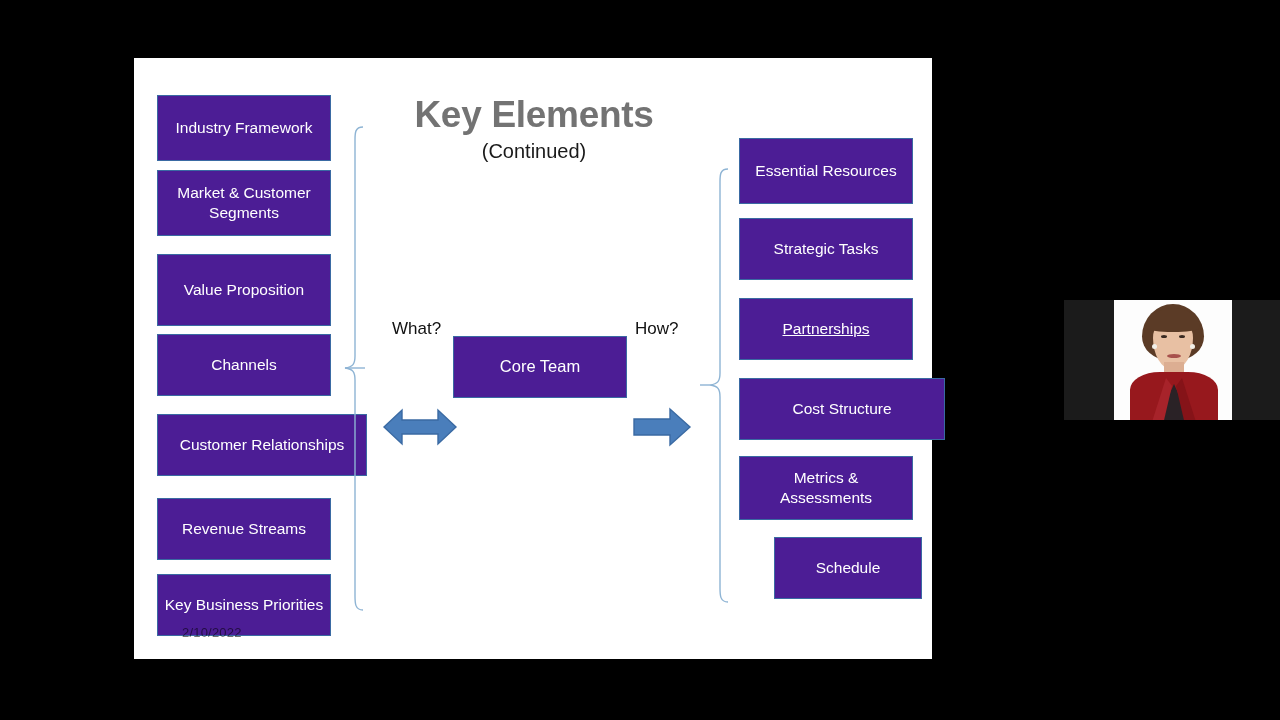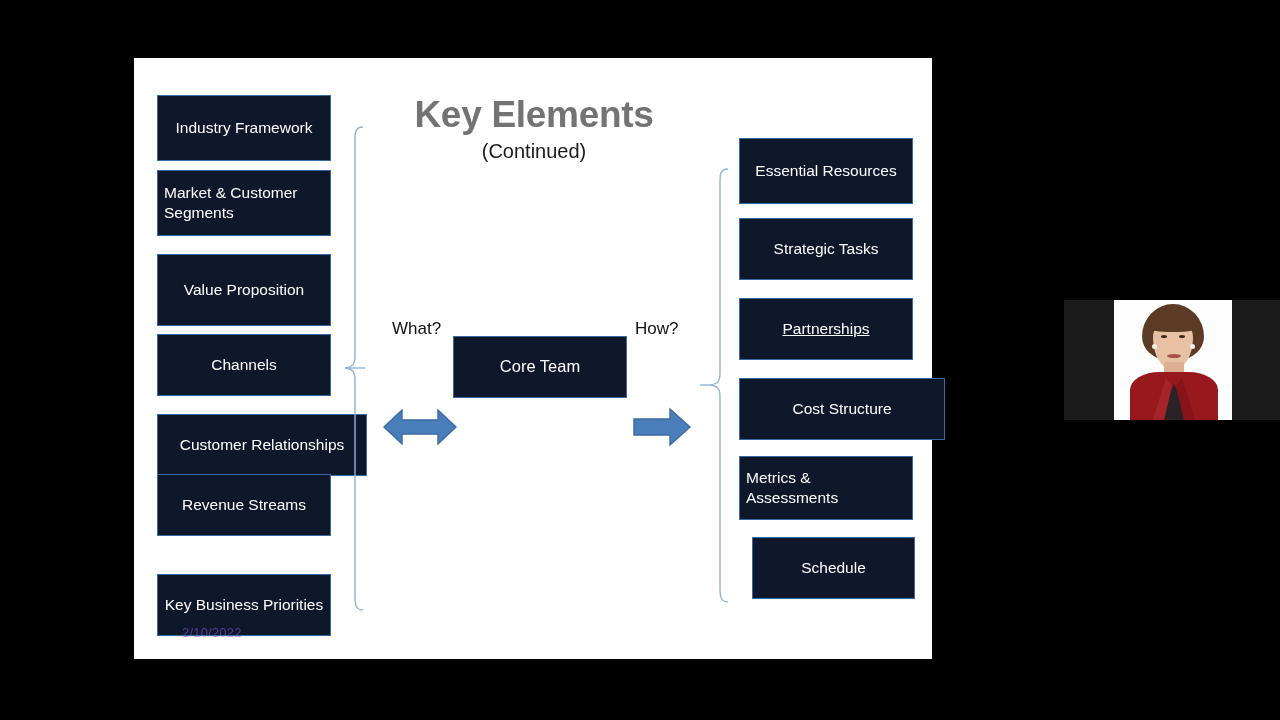--- a/index.html
+++ b/index.html
@@ -50,26 +50,27 @@
     font-size: 20px;
     font-weight: normal;
     color: #1a1a1a;
     margin-top: 6px;
     line-height: 1.05;
   }
 
   
   .pbox {
     position: absolute;
-    background: #0f172a;
+    background: #4c1d95;
     border: 1.5px solid #3a6aa3;
     color: #ffffff;
     display: flex;
     align-items: center;
     justify-content: center;
+    text-align: center;
     font-size: 15.5px;
     line-height: 1.28;
     box-sizing: border-box;
     padding: 2px 6px;
   }
   .pbox.core {
     font-size: 16.5px;
   }
 
   
@@ -91,21 +92,21 @@
     position: absolute;
     pointer-events: none;
   }
 
   
   #date-watermark {
     position: absolute;
     left: 48px;
     top: 567px;
     font-size: 13px;
-    color: #8b5cf6;
+    color: #000000;
     opacity: 0.55;
     letter-spacing: 0.2px;
   }
 
   
   #presenter {
     position: absolute;
     left: 1064px;
     top: 300px;
     width: 216px;
@@ -255,21 +256,21 @@
     </div>
 
     <div class="pbox" style="left:23px; top:276px; width:174px; height:62px;">
       <span>Channels</span>
     </div>
 
     <div class="pbox" style="left:23px; top:356px; width:210px; height:62px;">
       <span>Customer Relationships</span>
     </div>
 
-    <div class="pbox" style="left:23px; top:416px; width:174px; height:62px;">
+    <div class="pbox" style="left:23px; top:440px; width:174px; height:62px;">
       <span>Revenue Streams</span>
     </div>
 
     <div class="pbox" style="left:23px; top:516px; width:174px; height:62px;">
       <span>Key Business Priorities</span>
     </div>
 
     <div id="date-watermark">2/10/2022</div>
 
     <svg class="bracket" style="left:199px; top:66px;" width="36" height="490" viewBox="0 0 36 490">
@@ -323,21 +324,21 @@
     </div>
 
     <div class="pbox" style="left:605px; top:320px; width:206px; height:62px;">
       <span>Cost Structure</span>
     </div>
 
     <div class="pbox" style="left:605px; top:398px; width:174px; height:64px;">
       <span>Metrics &amp; Assessments</span>
     </div>
 
-    <div class="pbox" style="left:618px; top:479px; width:163px; height:62px;">
+    <div class="pbox" style="left:640px; top:479px; width:148px; height:62px;">
       <span>Schedule</span>
     </div>
 
   </div>
 
   <div id="presenter">
     <div id="presenter-photo">
       <div id="ph-hair"></div>
       <div id="ph-face"></div>
       <div id="ph-fringe"></div>

